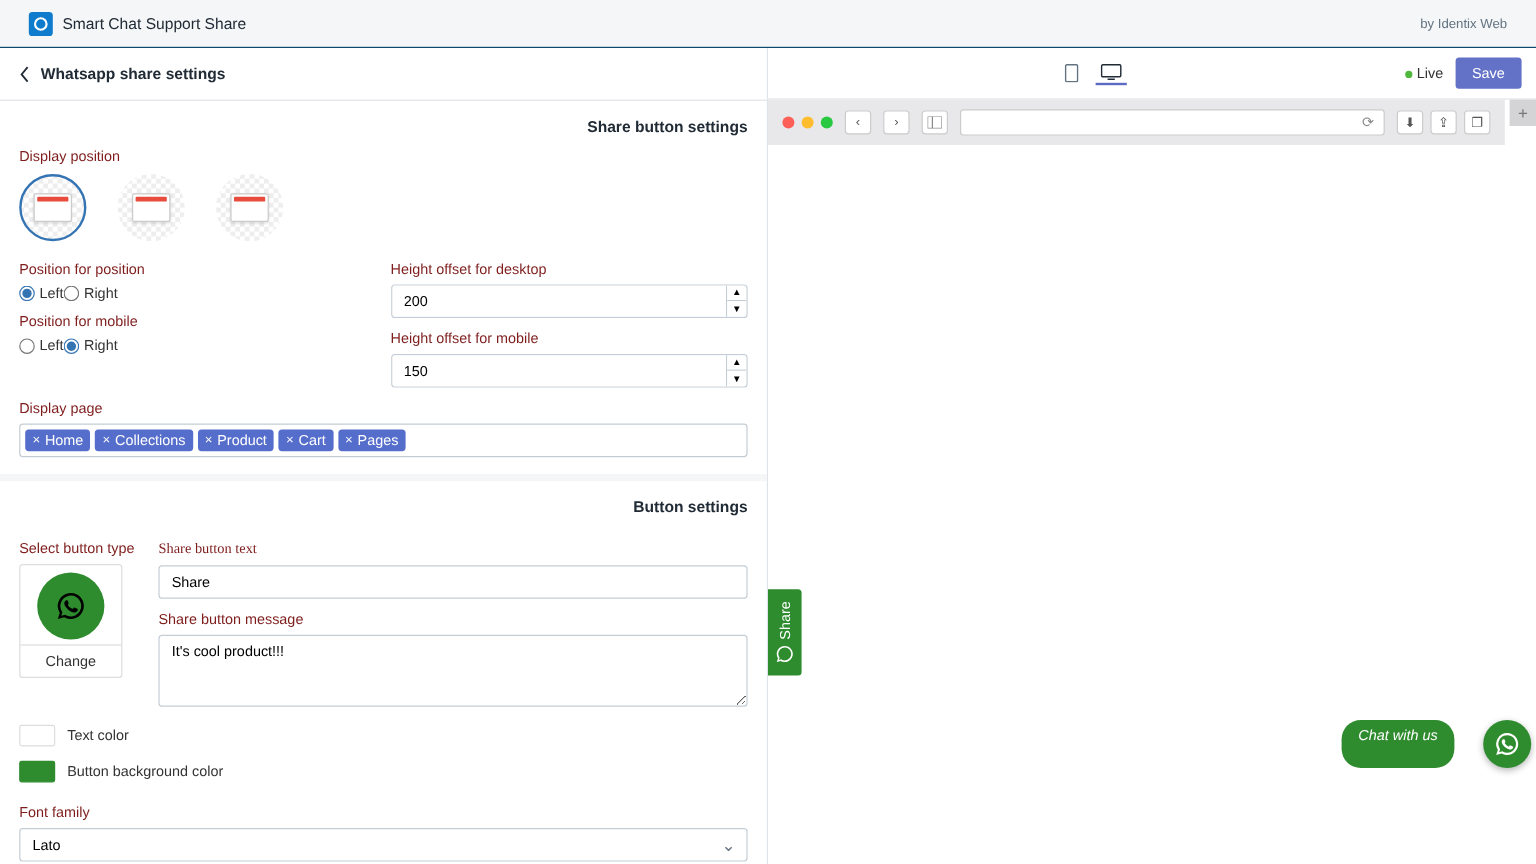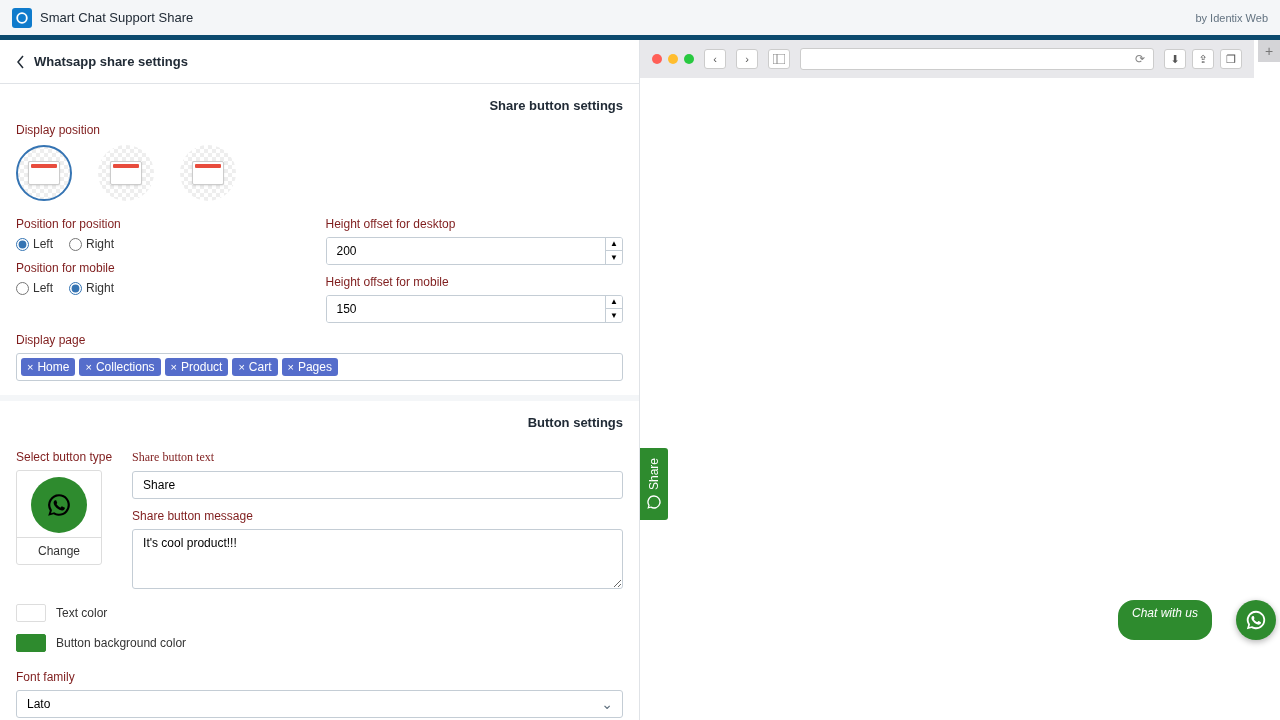--- a/index.html
+++ b/index.html
@@ -1,17 +1,17 @@
 <!DOCTYPE html>
 <html><head>
 <meta charset="utf-8">
 <style>
 * { box-sizing: border-box; margin: 0; padding: 0; font-family: -apple-system, BlinkMacSystemFont, "Segoe UI", sans-serif; }
 body { font-size: 12px; color: #333; background: #fff; }
-.topbar { display: flex; align-items: center; justify-content: space-between; background: #f4f6f8; border-bottom: 5px solid #0c4a6e; padding: 6px 12px; height: 40px; }
+.topbar { display: flex; align-items: center; justify-content: space-between; background: #f4f6f8; border-bottom: 1px solid #0c4a6e; padding: 6px 24px; height: 40px; }
 .topbar-left { display: flex; align-items: center; gap: 8px; }
 .logo { width: 20px; height: 20px; background: #0f7bcc; border-radius: 3px; display:flex; align-items:center; justify-content:center;}
 .app-title { font-size: 13px; color: #212b36; }
 .topbar-right { font-size: 11px; color: #637381; }
 
 .main { display: flex; height: calc(720px - 40px); }
 .left-pane { width: 640px; border-right: 1px solid #e0e3e7; overflow-y: auto; }
 .right-pane { flex: 1; position: relative; display: flex; flex-direction: column; }
 
 .page-header { display: flex; align-items: center; padding: 14px 16px; border-bottom: 1px solid #e0e3e7; }
@@ -23,21 +23,21 @@
 .field-label { font-size: 12px; color: #7f1d1d; margin-bottom: 6px; margin-top: 10px; display: block; }
 
 .position-options { display: flex; gap: 26px; margin-top: 8px; margin-bottom: 6px; }
 .pos-option { width: 56px; height: 56px; border-radius: 50%; border: 2px solid transparent; display:flex; align-items:center; justify-content:center; cursor:pointer; background: repeating-conic-gradient(#eee 0% 25%, #fff 0% 50%) 50% / 8px 8px; }
 .pos-option.selected { border-color: #3574b3; }
 .pos-inner { width: 32px; height: 24px; background:#fff; border:1px solid #ccc; border-radius:2px; position:relative; box-shadow: 0 1px 2px rgba(0,0,0,0.1); }
 .pos-inner::before { content:""; position:absolute; top:2px; left:2px; right:2px; height:4px; background:#e84c3d; border-radius:1px; }
 
 .two-col { display: flex; gap: 12px; }
 .col { flex: 1; }
-.radio-row { display: flex; gap: 16px; align-items:center; margin-top:4px;}
+.radio-row { display: flex; align-items:center; margin-top:4px;}
 .radio-row label { display:flex; align-items:center; gap:4px; font-size:12px; cursor:pointer; }
 input[type="radio"] { accent-color: #3574b3; cursor:pointer; }
 
 .num-input-wrap { display: flex; align-items: stretch; border: 1px solid #c4cdd5; border-radius: 3px; overflow:hidden; }
 .num-input-wrap input { flex:1; border:none; padding:6px 10px; font-size:12px; outline:none; }
 .spinners { display:flex; flex-direction:column; border-left:1px solid #c4cdd5; }
 .spinners button { background:#fff; border:none; width:16px; height:13px; font-size:8px; cursor:pointer; line-height:1; }
 .spinners button:first-child { border-bottom:1px solid #c4cdd5; }
 
 .tag-input { display:flex; flex-wrap:wrap; gap:4px; border:1px solid #c4cdd5; border-radius:3px; padding:4px; margin-top:4px; }
@@ -235,20 +235,40 @@
       <span class="field-label" style="margin-top:18px;">Font family</span>
       <div class="select-wrap">
         <select>
           <option>Lato</option>
         </select>
       </div>
     </div>
   </div>
 
   <div class="right-pane">
+    <div class="preview-header">
+      <div></div>
+      <div class="dev-toggle">
+        <span class="dev-icon">
+          <svg width="12" height="16">
+              <rect x="1" y="1" width="10" height="14" rx="1" fill="none" stroke="#637381" stroke-width="1.2"></rect>
+            </svg>
+        </span>
+        <span class="dev-icon active">
+          <svg width="18" height="14">
+              <rect x="1" y="1" width="16" height="10" rx="1" fill="none" stroke="#212b36" stroke-width="1.2"></rect>
+              <line x1="6" y1="13" x2="12" y2="13" stroke="#212b36" stroke-width="1.2"></line>
+            </svg>
+        </span>
+      </div>
+      <div class="live-save">
+        <span><span class="live-dot"></span><span>Live</span></span>
+        <button class="save-btn">Save</button>
+      </div>
+    </div>
 
     <div style="display:flex;">
       <div style="flex:1;">
         <div class="browser-chrome">
           <div class="traffic">
               <span class="t-red"></span>
               <span class="t-yellow"></span>
               <span class="t-green"></span>
             </div>
           <div class="nav-btn">‹</div>

